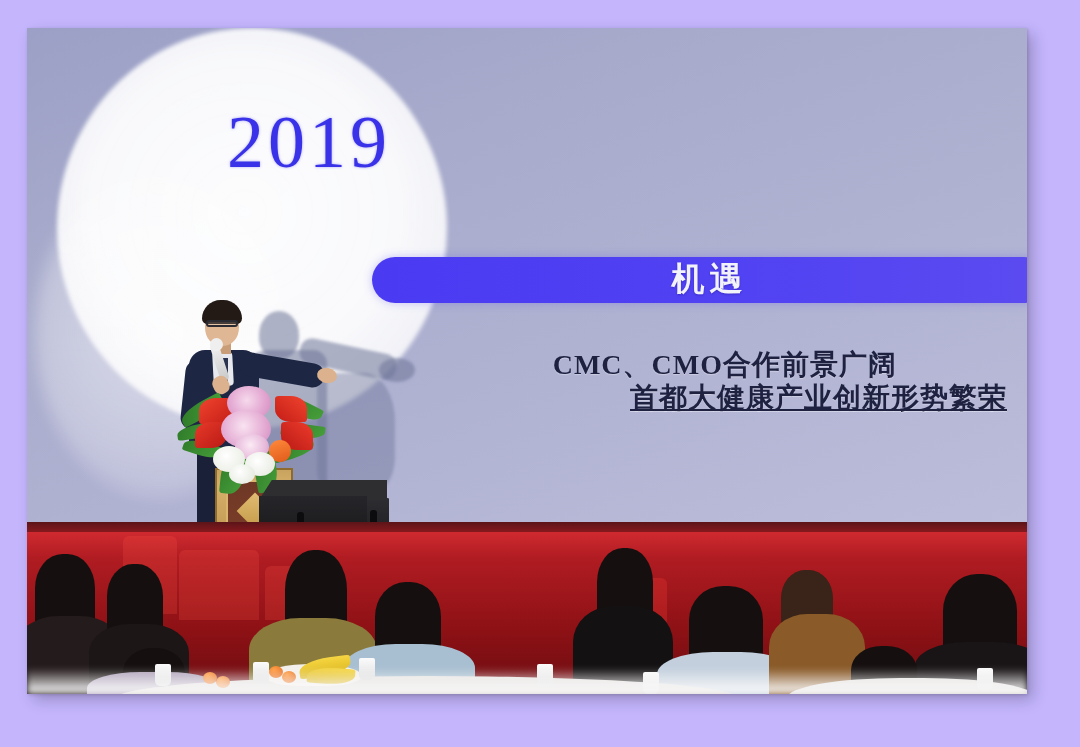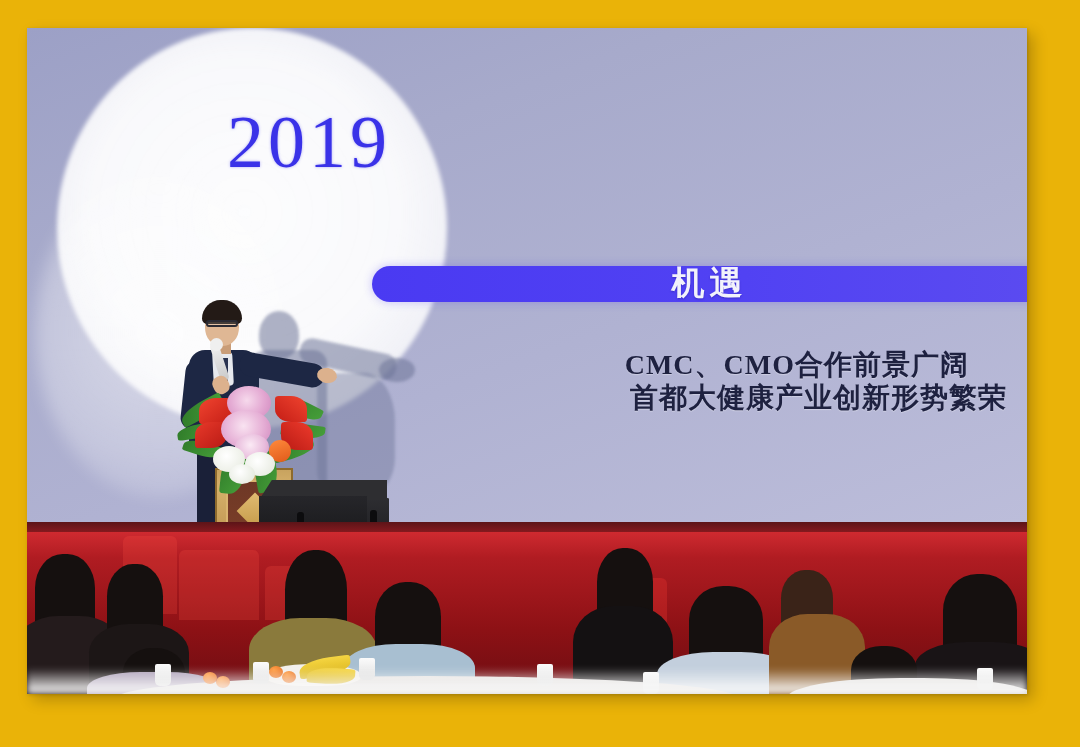--- a/index.html
+++ b/index.html
@@ -6,21 +6,21 @@
   * { box-sizing: border-box; margin:0; padding:0; }
   html, body {
     width: 1080px; height: 747px;
     background: #ffffff;
     font-family: "Liberation Sans", sans-serif;
     overflow: hidden;
   }
   #stage-wrap {
     position: relative;
     width: 1080px; height: 747px;
-    background: #eab308;
+    background: #c4b5fd;
   }
 
   
   #photo {
     position: absolute;
     left: 27px; top: 28px;
     width: 1000px; height: 666px;
     overflow: hidden;
     background: #9fa3c6;
     box-shadow: 6px 6px 14px rgba(0,0,0,0.22),
@@ -68,22 +68,22 @@
     font-size: 74px;
     font-weight: 400;
     letter-spacing: 4px;
     color: #3a32e8;
     text-shadow: 0 0 3px rgba(80,70,240,0.45);
   }
 
   
   #banner {
     position: absolute;
-    left: 345px; top: 238px;
-    width: 675px; height: 36px;
+    left: 345px; top: 229px;
+    width: 675px; height: 46px;
     border-radius: 24px;
     background: linear-gradient(90deg, #4a3af2 0%, #5142f3 55%, #5b4bf0 100%);
     box-shadow: 0 0 10px rgba(80,65,240,0.30);
   }
   #banner-title {
     position: absolute;
     left: 50%; top: 50%;
     transform: translate(-50%, -52%);
     color: #f2f2fb;
     font-family: "Liberation Sans", sans-serif;
@@ -103,22 +103,22 @@
     font-family: "Liberation Serif", serif;
     font-size: 28px;
     font-weight: 700;
     line-height: 33px;
     color: #1e2140;
     letter-spacing: 1px;
     text-shadow: 0 1px 1px rgba(255,255,255,0.35);
   }
   #slide-lines .ln { display: block; white-space: nowrap; }
   #slide-lines .ln.l1 { margin-right: 165px; }
-  #slide-lines .ln.l2 { margin-right: 48px; }
-  #slide-lines .ln.l3 { margin-right: 10px;  }
+  #slide-lines .ln.l2 { margin-right: 120px; }
+  #slide-lines .ln.l3 { margin-right: 10px; text-decoration: underline;  }
   #slide-lines .ln.l4 { margin-right: 5px;   }
 
   
   .proj-shadow {
     position: absolute;
     background: rgba(110,116,152,0.55);
     filter: blur(1.5px);
   }
   #sh-head {
     left: 232px; top: 283px; width: 40px; height: 48px;

